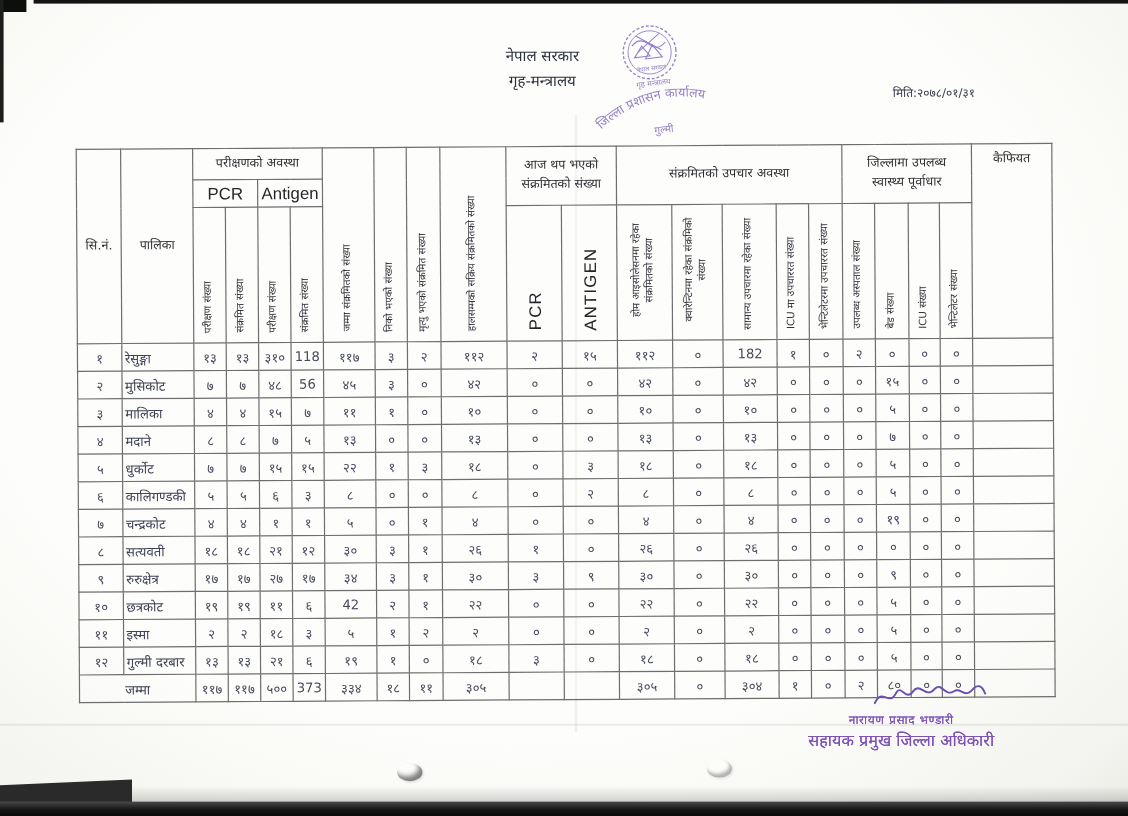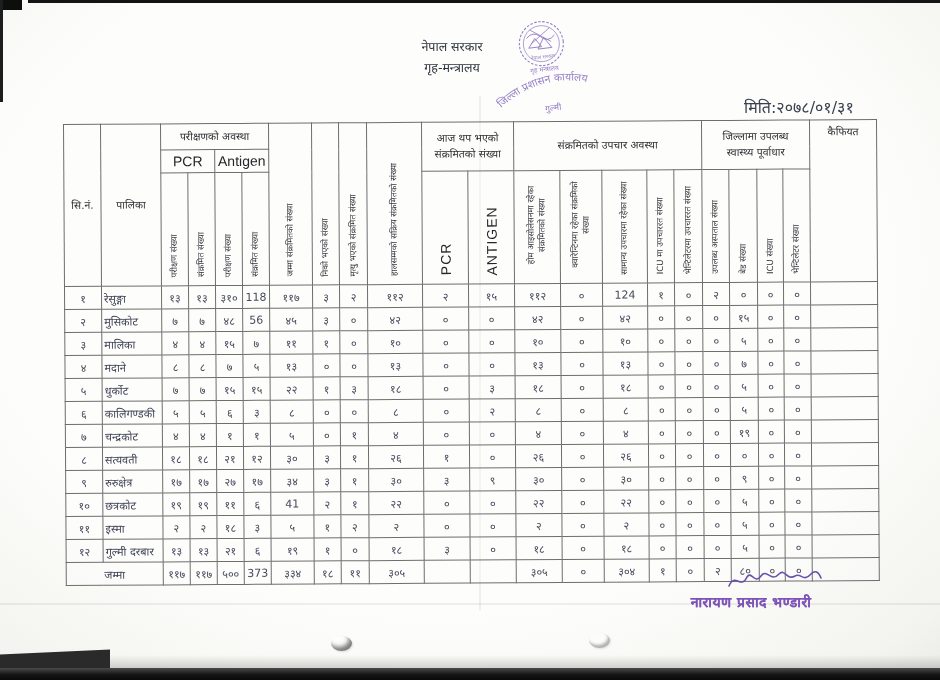--- a/index.html
+++ b/index.html
@@ -21,28 +21,28 @@
     transform:skewY(-2.5deg);}
   .crease-v{position:absolute;top:96px;bottom:70px;left:479px;width:2px;background:rgba(120,120,120,.10);}
   .crease-h{position:absolute;left:0;right:0;top:603px;height:2px;background:rgba(120,120,120,.12);}
   .hole{position:absolute;width:21px;height:15px;border-radius:50%;background:#fcfcfa;
     box-shadow:inset -3px -4px 4px rgba(0,0,0,.5), inset 2px 2px 2px rgba(255,255,255,.8), 1px 1px 2px rgba(0,0,0,.12);}
   .hole.left{left:331px;top:636px;}
   .hole.right{left:589px;top:633px;box-shadow:inset -2px -3px 3px rgba(0,0,0,.3), 1px 1px 2px rgba(0,0,0,.1);}
   
   .letterhead{position:absolute;left:362px;top:36px;width:180px;text-align:center;
     font-size:12.5px;line-height:1.7;color:#2b303b;}
-  .date-line{position:absolute;left:744px;top:96px;font-size:16px;color:#3a4050;}
+  .date-line{position:absolute;left:744px;top:70px;font-size:10px;color:#3a4050;}
   
   .stamp{position:absolute;left:490px;top:16px;width:116px;height:98px;opacity:.82;
     transform:rotate(-7deg);pointer-events:none;}
   
   .sig-block{position:absolute;left:636px;top:568px;width:230px;text-align:center;color:#7d53b8;}
   .sig-scribble{display:block;margin:0 auto -2px 90px;}
-  .sig-name{font-size:14px;font-weight:bold;letter-spacing:.5px;text-shadow:0 0 .5px #8a63c5;}
+  .sig-name{font-size:10px;font-weight:normal;letter-spacing:.5px;text-shadow:0 0 .5px #8a63c5;}
   .sig-title{font-size:13.5px;margin-top:2px;text-shadow:0 0 .4px #8a63c5;}
   
   .doc-table{position:absolute;left:63px;top:124px;border-collapse:collapse;table-layout:fixed;
     transform:rotate(-0.35deg);transform-origin:left top;background:rgba(255,255,255,.25);}
   .doc-table th,.doc-table td{border:1px solid #6e6e6e;padding:0;font-weight:normal;}
   .doc-table{border:1.5px solid #4a4a4a;}
   th.grp{font-size:10.5px;color:#2f2f33;line-height:1.5;padding:2px 1px;}
   th.grp .l2{display:block;}
   th.latin{font-size:14px;color:#26262a;font-family:"Liberation Sans","DejaVu Sans",sans-serif;}
   th.tall{vertical-align:bottom;text-align:center;padding:4px 0;}
@@ -177,21 +177,21 @@
           <td class="val">३१०</td>
           <td class="val">118</td>
           <td class="val">११७</td>
           <td class="val">३</td>
           <td class="val">२</td>
           <td class="val">११२</td>
           <td class="val">२</td>
           <td class="val">१५</td>
           <td class="val">११२</td>
           <td class="val">०</td>
-          <td class="val">124</td>
+          <td class="val">182</td>
           <td class="val">१</td>
           <td class="val">०</td>
           <td class="val">२</td>
           <td class="val">०</td>
           <td class="val">०</td>
           <td class="val">०</td>
           <td class="remark"></td>
         </tr>
         <tr class="datarow">
           <td class="sn">२</td>
@@ -385,21 +385,21 @@
           <td class="val">०</td>
           <td class="remark"></td>
         </tr>
         <tr class="datarow">
           <td class="sn">१०</td>
           <td class="pname">छत्रकोट</td>
           <td class="val">१९</td>
           <td class="val">१९</td>
           <td class="val">११</td>
           <td class="val">६</td>
-          <td class="val">41</td>
+          <td class="val">42</td>
           <td class="val">२</td>
           <td class="val">१</td>
           <td class="val">२२</td>
           <td class="val">०</td>
           <td class="val">०</td>
           <td class="val">२२</td>
           <td class="val">०</td>
           <td class="val">२२</td>
           <td class="val">०</td>
           <td class="val">०</td>
@@ -481,20 +481,21 @@
           <td class="remark"></td>
         </tr>
       </tbody>
   </table>
 
   <div class="sig-block">
     <svg class="sig-scribble" width="100" height="26" viewBox="0 0 100 26">
       <path d="M3,18 C9,4 15,22 21,9 C25,2 29,17 35,8 C41,0 45,15 53,6 C59,0 61,13 69,8 C75,4 77,15 85,6 q6,-6 10,4" fill="none" stroke="#6b4fae" stroke-width="1.6" stroke-linecap="round"></path>
     </svg>
     <div class="sig-name">नारायण प्रसाद भण्डारी</div>
+    <div class="sig-title">सहायक प्रमुख जिल्ला अधिकारी</div>
   </div>
 
   <div class="hole left"></div>
   <div class="hole right"></div>
   <div class="smear-bottom"></div>
   <div class="corner-bl"></div>
   <div class="edge-bottom"></div>
 </div>
 
 </body></html>

